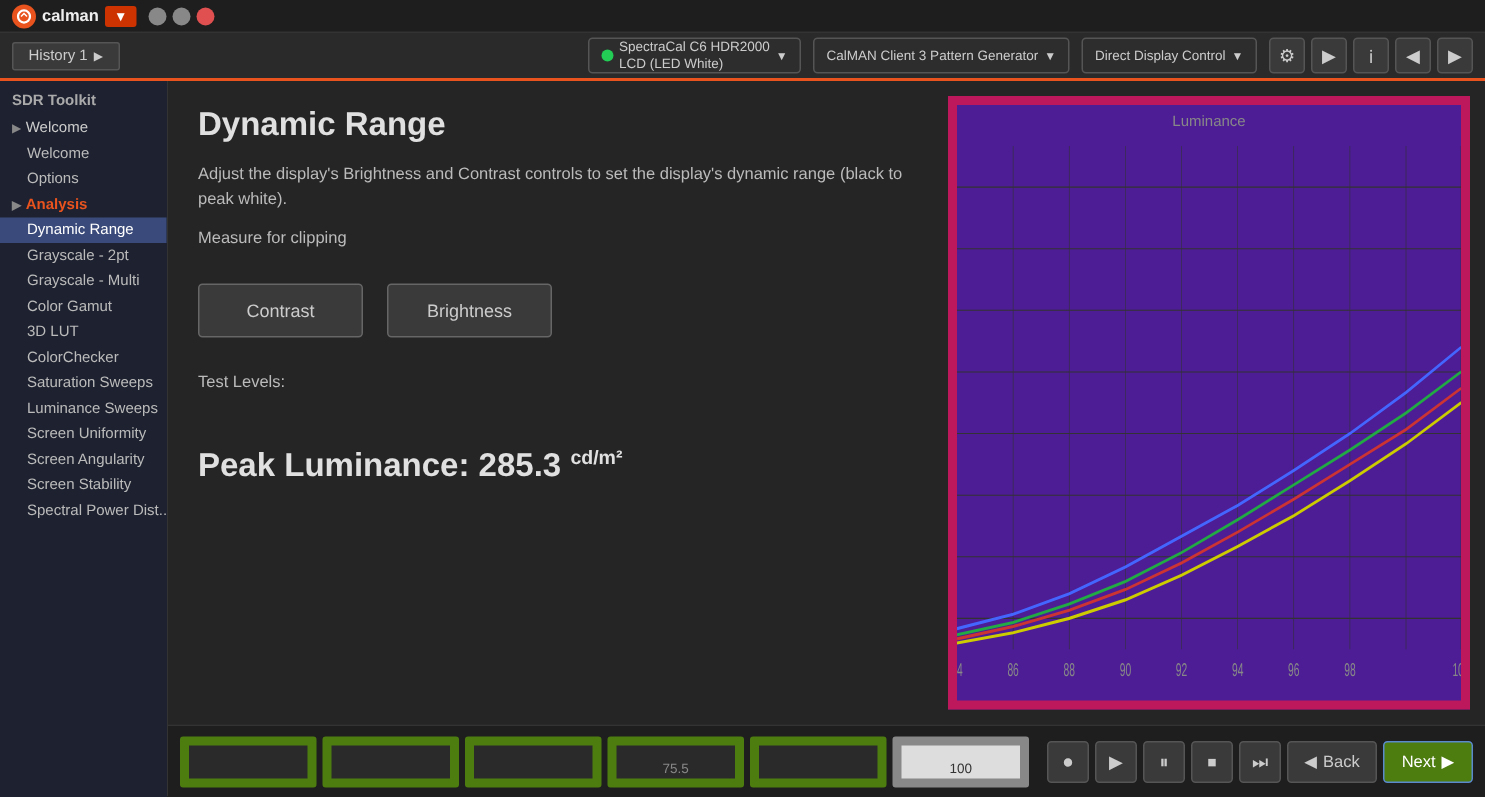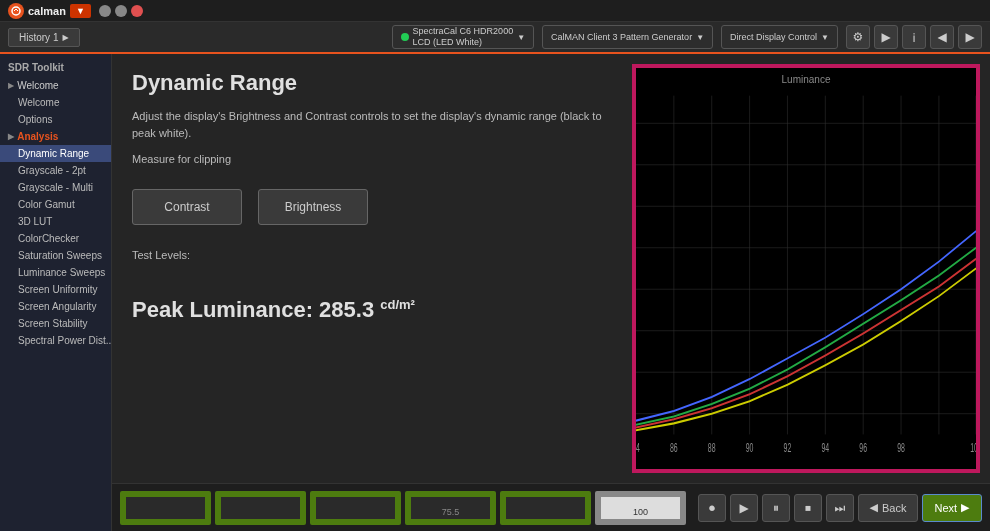--- a/index.html
+++ b/index.html
@@ -272,22 +272,22 @@
     
     #right-panel {
       flex: 1;
       padding: 10px;
       display: flex;
       flex-direction: column;
     }
 
     .chart-container {
       flex: 1;
-      background: #000000;
-      border: 4px solid #be185d;
+      background: #4c1d95;
+      border: 6px solid #be185d;
       position: relative;
       overflow: hidden;
     }
 
     .chart-title {
       position: absolute;
       top: 6px;
       left: 50%;
       transform: translateX(-50%);
       font-size: 10px;

